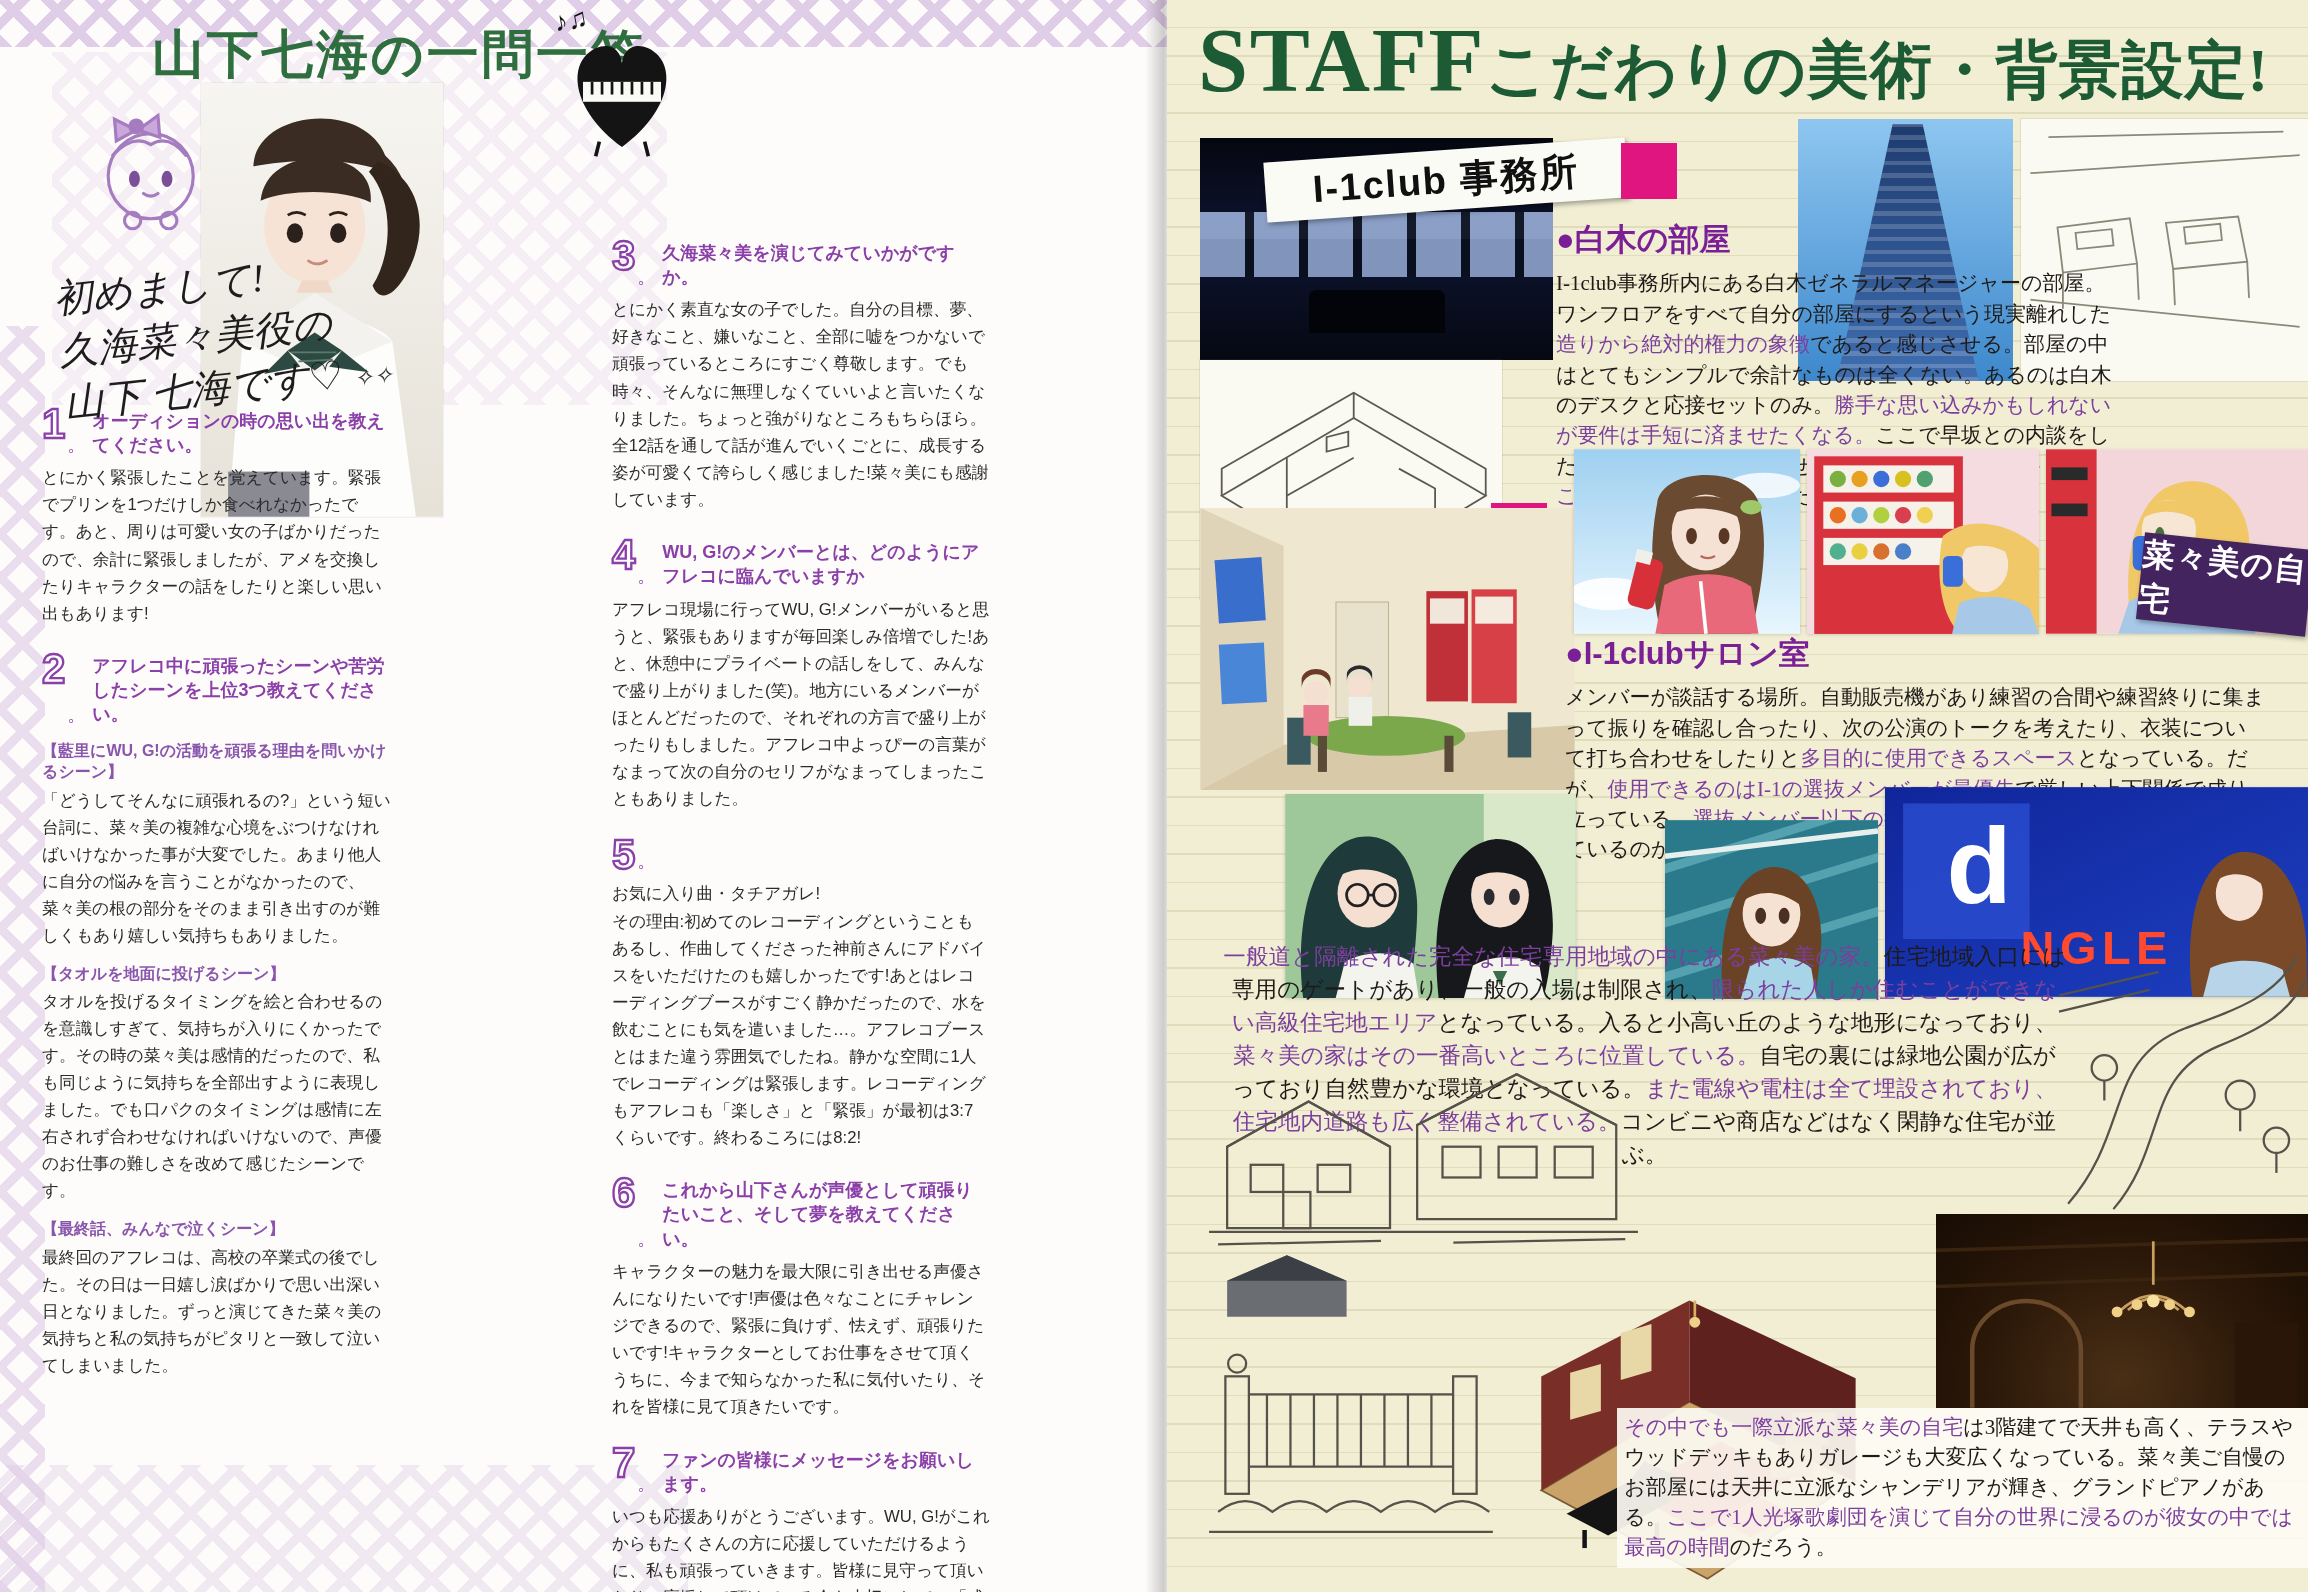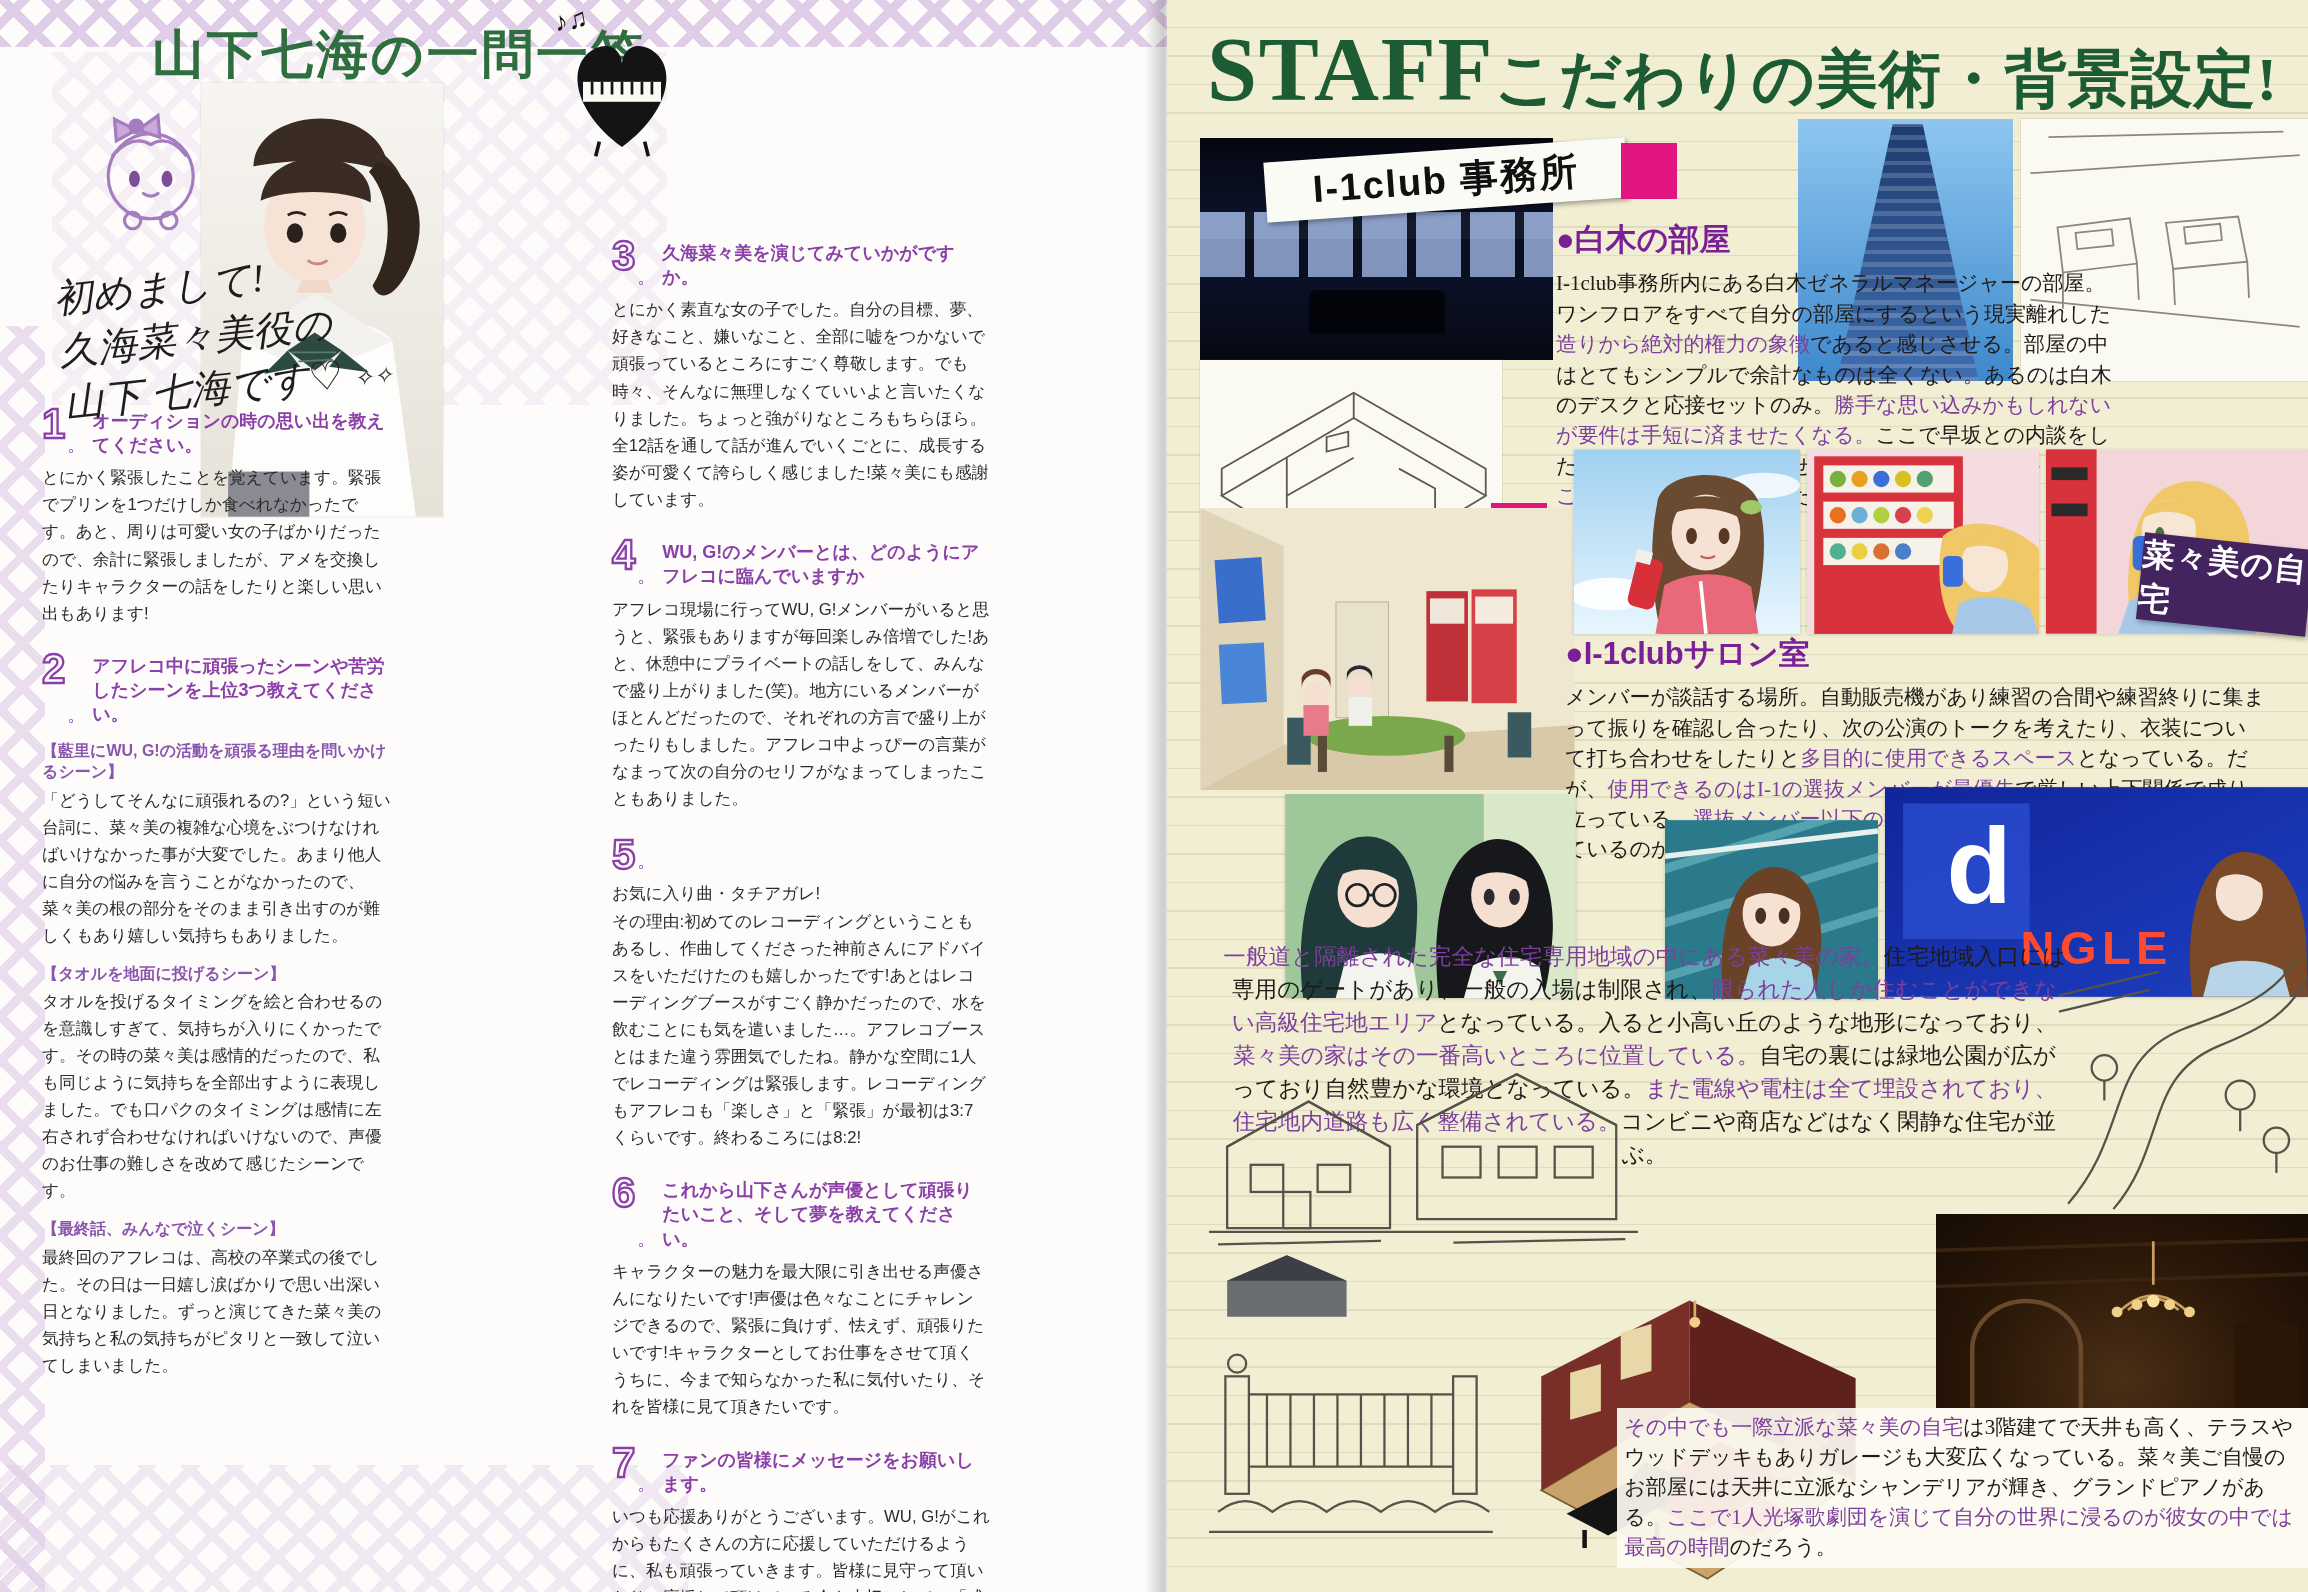--- a/index.html
+++ b/index.html
@@ -36,21 +36,21 @@
   .qtext{font-size:18px;font-weight:700;color:#8b3fa8;line-height:1.35;padding-top:3.6px;}
   .qbody{margin:0;font-size:16.7px;line-height:1.62;color:#2b2b2b;white-space:pre-line;}
   .scene{margin:14.5px 0 3.6px 0;font-size:16px;font-weight:700;color:#8a55ad;}
   
   .spine{position:absolute;left:1145px;top:0;width:47px;height:1592px;
     background:linear-gradient(90deg,rgba(40,30,40,0) 0%,rgba(40,30,40,.22) 40%,rgba(255,255,250,.55) 58%,rgba(120,110,80,.18) 100%);}
   
   .page-right{position:absolute;left:1167px;top:0;width:1142px;height:1592px;background:#f1eed4;
     background-image:repeating-linear-gradient(180deg,transparent 0 27px,rgba(160,150,90,.20) 27px 28.5px);
     font-family:"Liberation Serif","DejaVu Serif",serif;}
-  .rtitle{position:absolute;left:31px;top:9px;margin:9px;white-space:nowrap;color:#1c5b33;font-weight:600;text-align:right;}
+  .rtitle{position:absolute;left:31px;top:9px;margin:0;white-space:nowrap;color:#1c5b33;font-weight:600;text-align:right;}
   .rlatin{font-size:90px;letter-spacing:1.8px;}
   .rrest{font-size:62px;letter-spacing:0.9px;}
   .office{position:absolute;left:33px;top:138px;width:353px;height:222px;overflow:hidden;
           background:linear-gradient(180deg,#05070f 0%,#0d1430 45%,#060913 100%);}
   .winband{position:absolute;left:0;top:74px;width:100%;height:65px;opacity:.9;
     background:repeating-linear-gradient(90deg,#8fa3cc 0 45px,#0a0f1e 45px 54px);}
   .winsky{position:absolute;left:0;top:74px;width:100%;height:27px;background:rgba(190,205,235,.55);}
   .couch{position:absolute;left:109px;top:152px;width:136px;height:43px;background:#03040a;border-radius:7.2px 7.2px 0 0;}
   .jimusho{position:absolute;left:98px;top:150px;width:362px;height:60px;background:#fbfbf6;
     transform:rotate(-4deg);box-shadow:1.8px 2.7px 5.4px rgba(0,0,0,.35);

